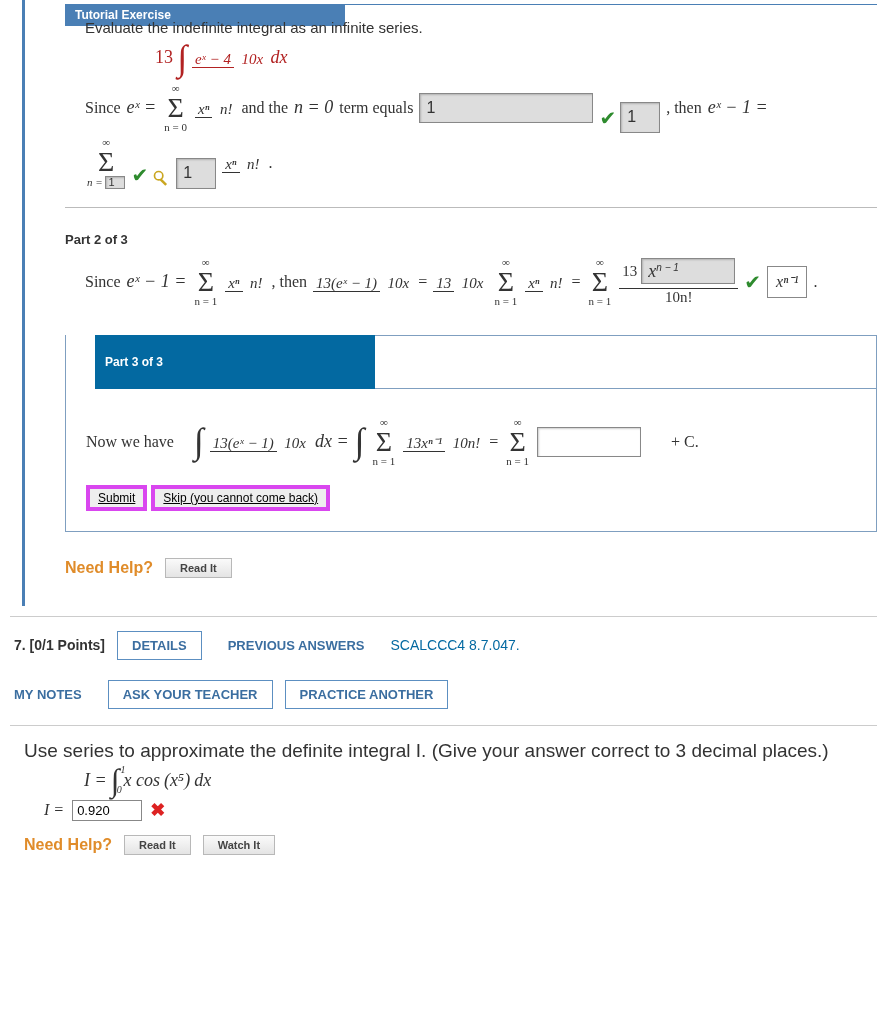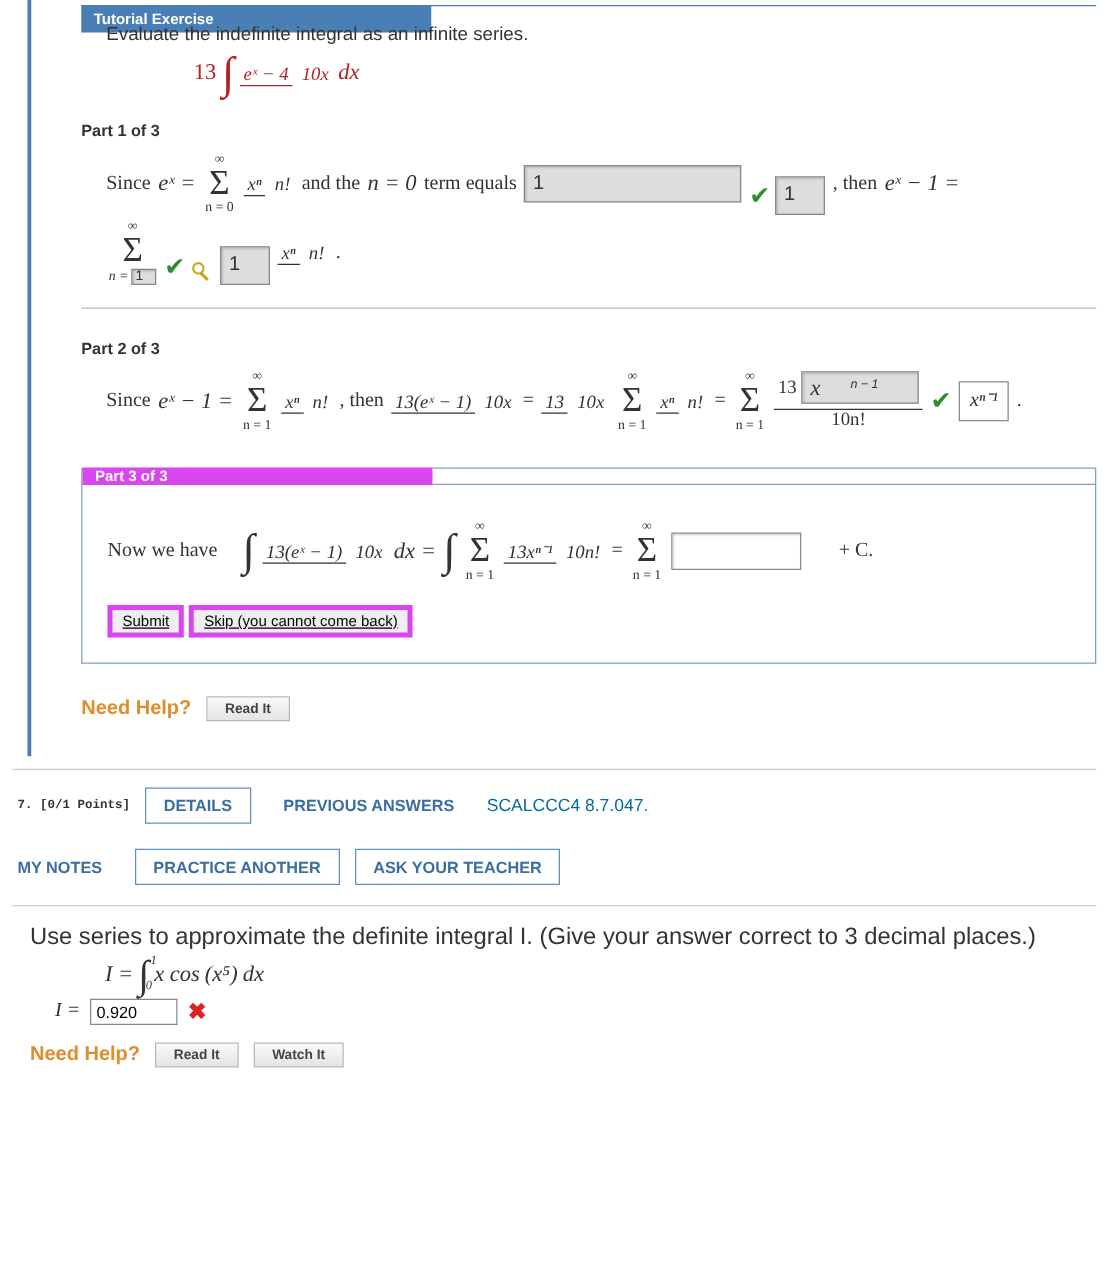--- a/index.html
+++ b/index.html
@@ -144,26 +144,27 @@
   .part3-box {
     border: 1px solid #7f9fc0;
     border-top: none;
     padding: 0;
     margin-top: 0;
   }
   .part3-header-wrap {
     display:flex;
   }
   .part3-header {
-    background:#d946ef;
+    background:#0369a1;
     color:#fff;
     font-size:12px;
     font-weight:bold;
-    padding:0 10px;
+    padding:20px 10px;
     flex:0 0 260px;
+    margin-left:29px;
   }
   .part3-tail {
     flex:1;
     border-bottom:1px solid #7f9fc0;
     border-top:1px solid #7f9fc0;
   }
   .part3-body {
     padding: 18px 20px 20px 20px;
   }
   .btn {
@@ -201,21 +202,21 @@
     font-size:12px;
     cursor:pointer;
     margin-left:6px;
   }
   .q-row1, .q-row2 {
     display:flex;
     align-items:center;
     gap:12px;
     padding:10px 4px;
   }
-  .q-label { font-weight:bold; color:#333; font-size:10px;font-family:Liberation Mono, monospace;}
+  .q-label { font-weight:bold; color:#333; font-size:14px;}
   .nav-btn {
     border:1px solid #5c8fc1;
     color:#3b6ea0;
     background:#fff;
     padding:6px 14px;
     font-size:13px;
     font-weight:bold;
     cursor:pointer;
   }
   .src { color:#0369a1; font-size:14px;}
@@ -246,21 +247,21 @@
     font-size:16px;
   }
   input.text-in {
     border:1px solid #888;
     padding:2px 4px;
     width:60px;
     font-family:Arial;
     font-style:normal;
     font-size:13px;
   }
-  .superscript{font-size:10px;vertical-align:super;font-style:italic;margin-left:24px;}
+  .superscript{font-size:10px;vertical-align:super;font-style:italic;}
 </style>
 </head>
 <body>
 
 <div class="page">
 
   <div class="left-rule">
 
     <div class="section-underline-short" style="margin-bottom:0;">
       <span class="section-header tutorial-header">Tutorial Exercise</span>
@@ -273,21 +274,20 @@
         <span>13</span>
         <span class="int">∫</span>
         <span class="frac">
           <span class="num">eˣ − 4</span>
           <span class="den">10x</span>
         </span>
         <span style="font-style:italic;">dx</span>
       </span>
     </div>
 
-    <div class="part-label">Part 1 of 3</div>
 
     <div class="step-area">
       <span>Since </span>
       <span class="math">eˣ =</span>
       <span class="sigma">
         <span class="top">∞</span>
         <span class="sig">Σ</span>
         <span class="bot">n = 0</span>
       </span>
       <span class="frac math">
@@ -436,22 +436,22 @@
 
   <div class="q7">
     <div class="q-row1">
       <span class="q-label">7. [0/1 Points]</span>
       <button class="nav-btn">DETAILS</button>
       <button class="nav-btn" style="border:none;">PREVIOUS ANSWERS</button>
       <span class="src">SCALCCC4 8.7.047.</span>
     </div>
     <div class="q-row2">
       <button class="nav-btn" style="border:none;padding-left:0;">MY NOTES</button>
+      <button class="nav-btn">ASK YOUR TEACHER</button>
       <button class="nav-btn">PRACTICE ANOTHER</button>
-      <button class="nav-btn">ASK YOUR TEACHER</button>
     </div>
   </div>
 
   <div class="q7-body">
     <div class="q7-prompt">Use series to approximate the definite integral I. (Give your answer correct to 3 decimal places.)</div>
 
     <div class="q7-integral">
       <span>I =</span>
       <span style="position:relative;display:inline-block;">
         <span class="int" style="font-size:32px;">∫</span>

